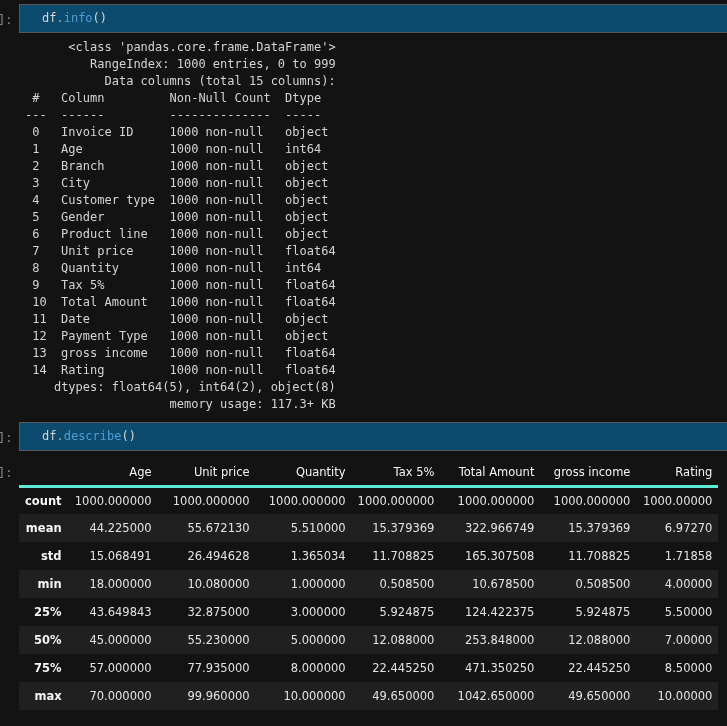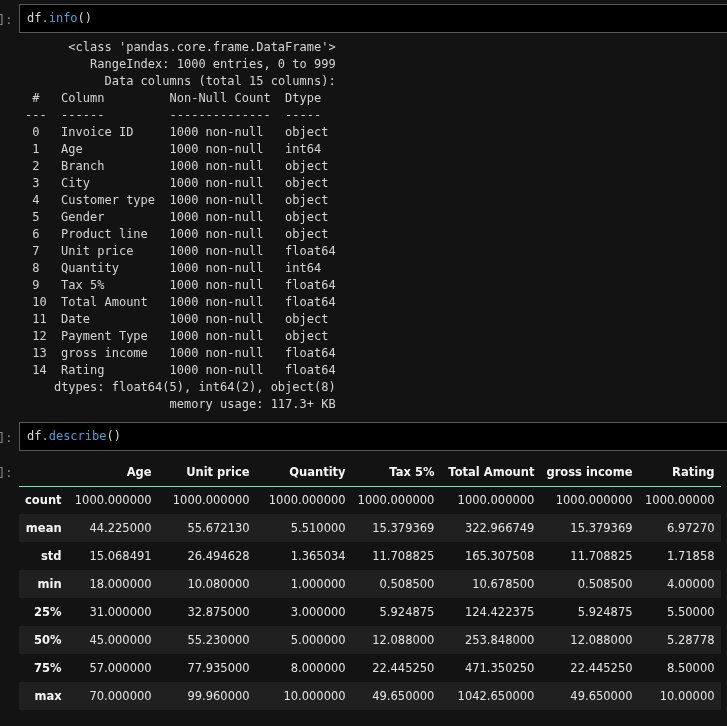--- a/index.html
+++ b/index.html
@@ -27,24 +27,24 @@
   }
   .in-prompt { padding-top: 8px; }
   .out-prompt { padding-top: 6px; }
   .prompt-spacer { flex: 0 0 21px; }
 
   .input-row-1 { margin-top: 4px; }
   .input-row-2 { margin-top: 9px; }
 
   .input-box {
     flex: 1 1 auto;
-    background: #000000;
+    background: #0c4a6e;
     border: 1px solid #575757;
     border-right: none;
-    padding: 5px 7px;
+    padding: 5px 22px;
     min-height: 29px;
   }
   pre.code {
     margin: 0;
     font-family: "DejaVu Sans Mono", monospace;
     font-size: 12px;
     line-height: 17px;
     color: #d6d6d6;
     white-space: pre;
   }
@@ -81,23 +81,23 @@
 
   table.describe th, table.describe td {
     text-align: right;
     padding: 0 6px;
     height: 28px;
     white-space: nowrap;
     font-weight: normal;
   }
   table.describe thead th {
     color: #f5f5f5;
-    font-weight: bold;
+    font-weight: normal;
     height: 27px;
-    border-bottom: 1px solid #5eead4;
+    border-bottom: 3px solid #5eead4;
     vertical-align: middle;
   }
   table.describe tbody th {
     color: #f5f5f5;
     font-weight: bold;
     margin-left: 44px;
   }
   table.describe tbody td { color: #e3e3e3; }
   table.describe tbody tr:nth-child(even) { background: rgba(255,255,255,0.06); }
 </style>
@@ -208,37 +208,37 @@
               <td>18.000000</td>
               <td>10.080000</td>
               <td>1.000000</td>
               <td>0.508500</td>
               <td>10.678500</td>
               <td>0.508500</td>
               <td>4.00000</td>
             </tr>
             <tr>
               <th>25%</th>
-              <td>31.000000</td>
+              <td>43.649843</td>
               <td>32.875000</td>
               <td>3.000000</td>
               <td>5.924875</td>
               <td>124.422375</td>
               <td>5.924875</td>
               <td>5.50000</td>
             </tr>
             <tr>
               <th>50%</th>
               <td>45.000000</td>
               <td>55.230000</td>
               <td>5.000000</td>
               <td>12.088000</td>
               <td>253.848000</td>
               <td>12.088000</td>
-              <td>5.28778</td>
+              <td>7.00000</td>
             </tr>
             <tr>
               <th>75%</th>
               <td>57.000000</td>
               <td>77.935000</td>
               <td>8.000000</td>
               <td>22.445250</td>
               <td>471.350250</td>
               <td>22.445250</td>
               <td>8.50000</td>

